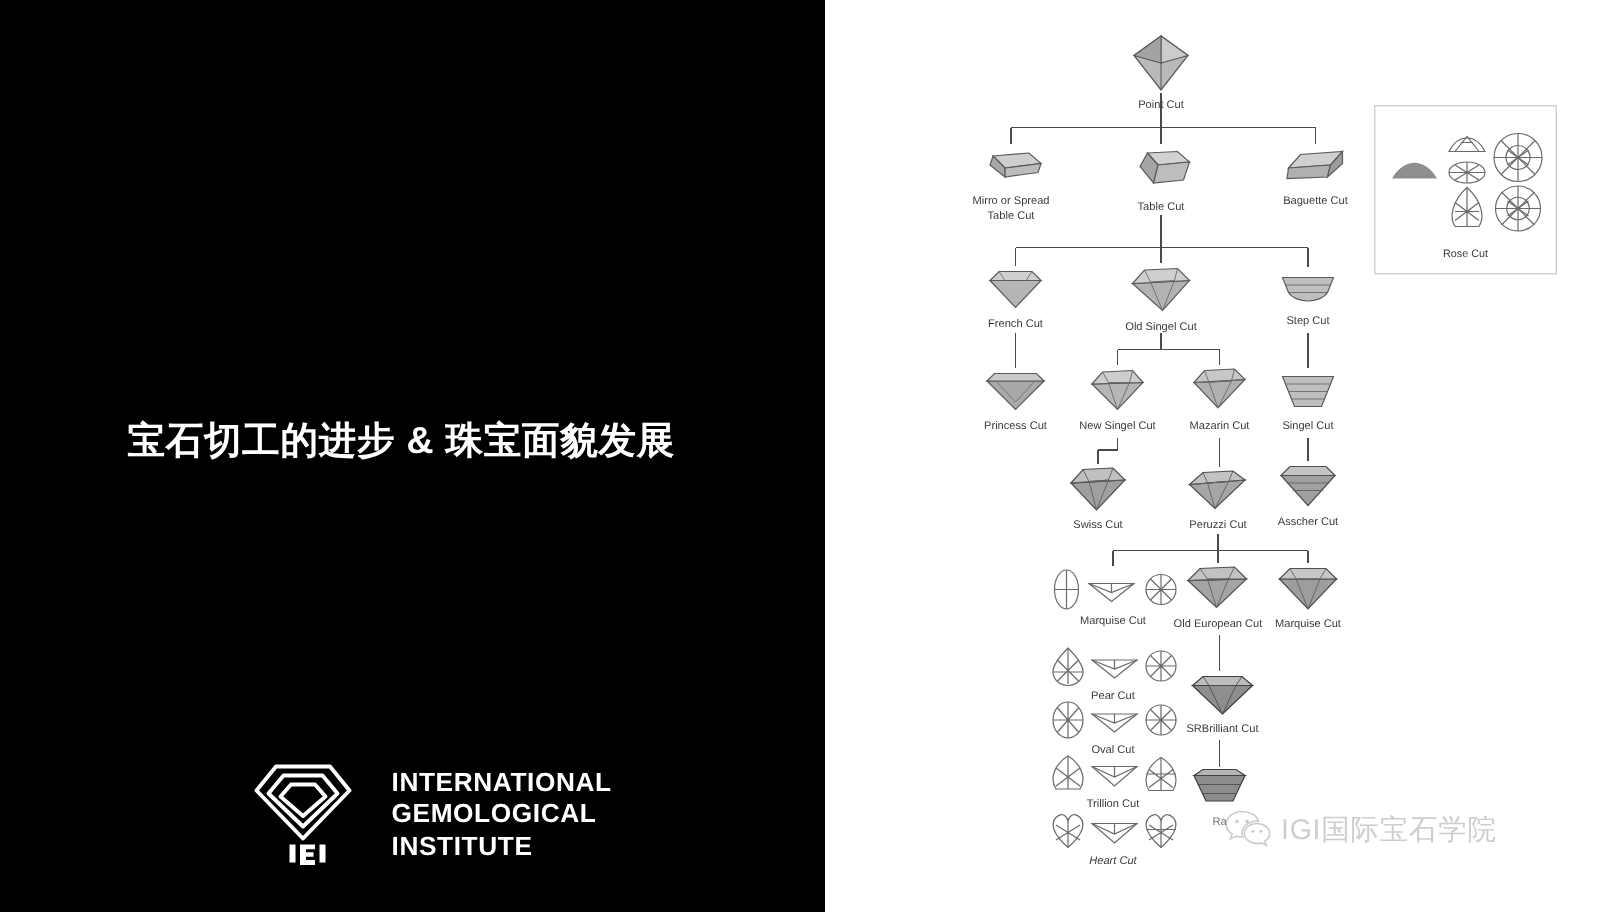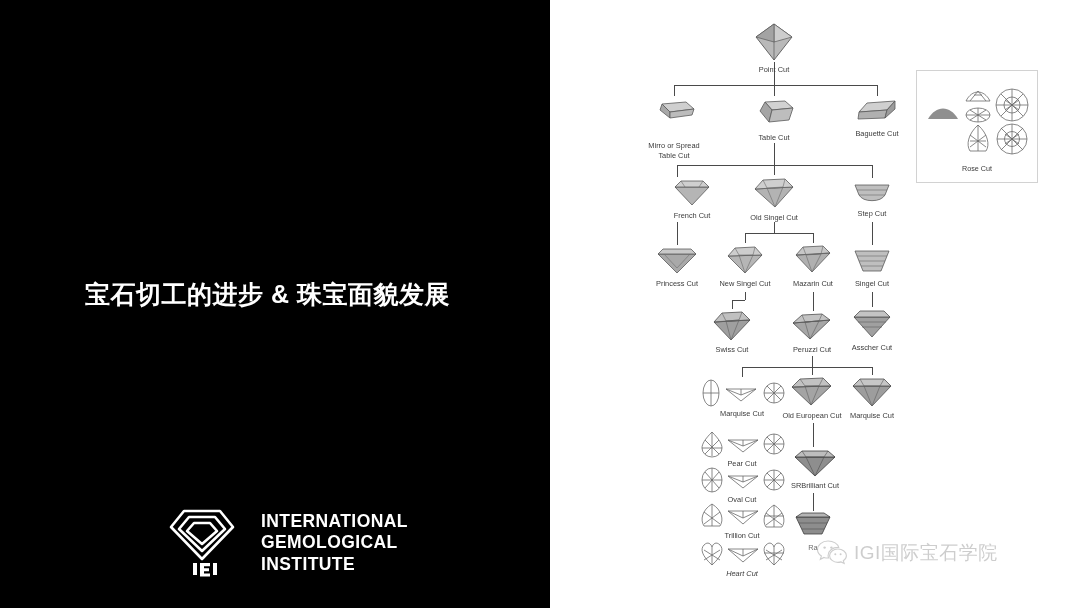--- a/index.html
+++ b/index.html
@@ -210,21 +210,21 @@
       <div class="node" style="left:224px; top:22px;">
         <svg class="gem" width="44" height="40" viewBox="0 0 44 40">
           <polygon points="22,2 40,15 22,38 4,15" fill="#b9b9b9" stroke="#5a5a5a" stroke-width="0.9"></polygon>
           <polygon points="22,2 40,15 22,20" fill="#cdcdcd" stroke="#5a5a5a" stroke-width="0.7"></polygon>
           <polygon points="22,2 4,15 22,20" fill="#a3a3a3" stroke="#5a5a5a" stroke-width="0.7"></polygon>
           <line x1="22" y1="20" x2="22" y2="38" stroke="#5a5a5a" stroke-width="0.7"></line>
         </svg>
         <div class="caption">Point Cut</div>
       </div>
 
-      <div class="node" style="left:124px; top:98px;gap:12px;">
+      <div class="node" style="left:124px; top:98px;">
         <svg class="gem" width="44" height="28" viewBox="0 0 44 28">
           <polygon points="10,6 34,4 42,11 18,14" fill="#cfcfcf" stroke="#5a5a5a" stroke-width="0.8"></polygon>
           <polygon points="10,6 18,14 18,20 8,12" fill="#a8a8a8" stroke="#5a5a5a" stroke-width="0.8"></polygon>
           <polygon points="18,14 42,11 40,17 18,20" fill="#bcbcbc" stroke="#5a5a5a" stroke-width="0.8"></polygon>
         </svg>
         <div class="caption">Mirro or Spread
 Table Cut</div>
       </div>
 
       <div class="node" style="left:224px; top:98px;">
@@ -238,21 +238,21 @@
 
       <div class="node" style="left:327px; top:98px;">
         <svg class="gem" width="48" height="28" viewBox="0 0 48 28">
           <polygon points="6,14 14,5 42,3 34,12" fill="#d0d0d0" stroke="#5a5a5a" stroke-width="0.8"></polygon>
           <polygon points="6,14 34,12 32,20 5,21" fill="#b0b0b0" stroke="#5a5a5a" stroke-width="0.8"></polygon>
           <polygon points="34,12 42,3 42,11 32,20" fill="#9c9c9c" stroke="#5a5a5a" stroke-width="0.8"></polygon>
         </svg>
         <div class="caption">Baguette Cut</div>
       </div>
 
-      <div class="node" style="left:142px; top:178px;">
+      <div class="node" style="left:127px; top:178px;">
         <svg class="gem" width="42" height="30" viewBox="0 0 42 30">
           <polygon points="4,9 38,9 21,27" fill="#b5b5b5" stroke="#5a5a5a" stroke-width="0.8"></polygon>
           <polygon points="4,9 10,3 32,3 38,9" fill="#cfcfcf" stroke="#5a5a5a" stroke-width="0.8"></polygon>
           <line x1="10" y1="3" x2="14" y2="9" stroke="#6a6a6a" stroke-width="0.6"></line>
           <line x1="32" y1="3" x2="28" y2="9" stroke="#6a6a6a" stroke-width="0.6"></line>
         </svg>
         <div class="caption">French Cut</div>
       </div>
 
       <div class="node" style="left:224px; top:176px;">

